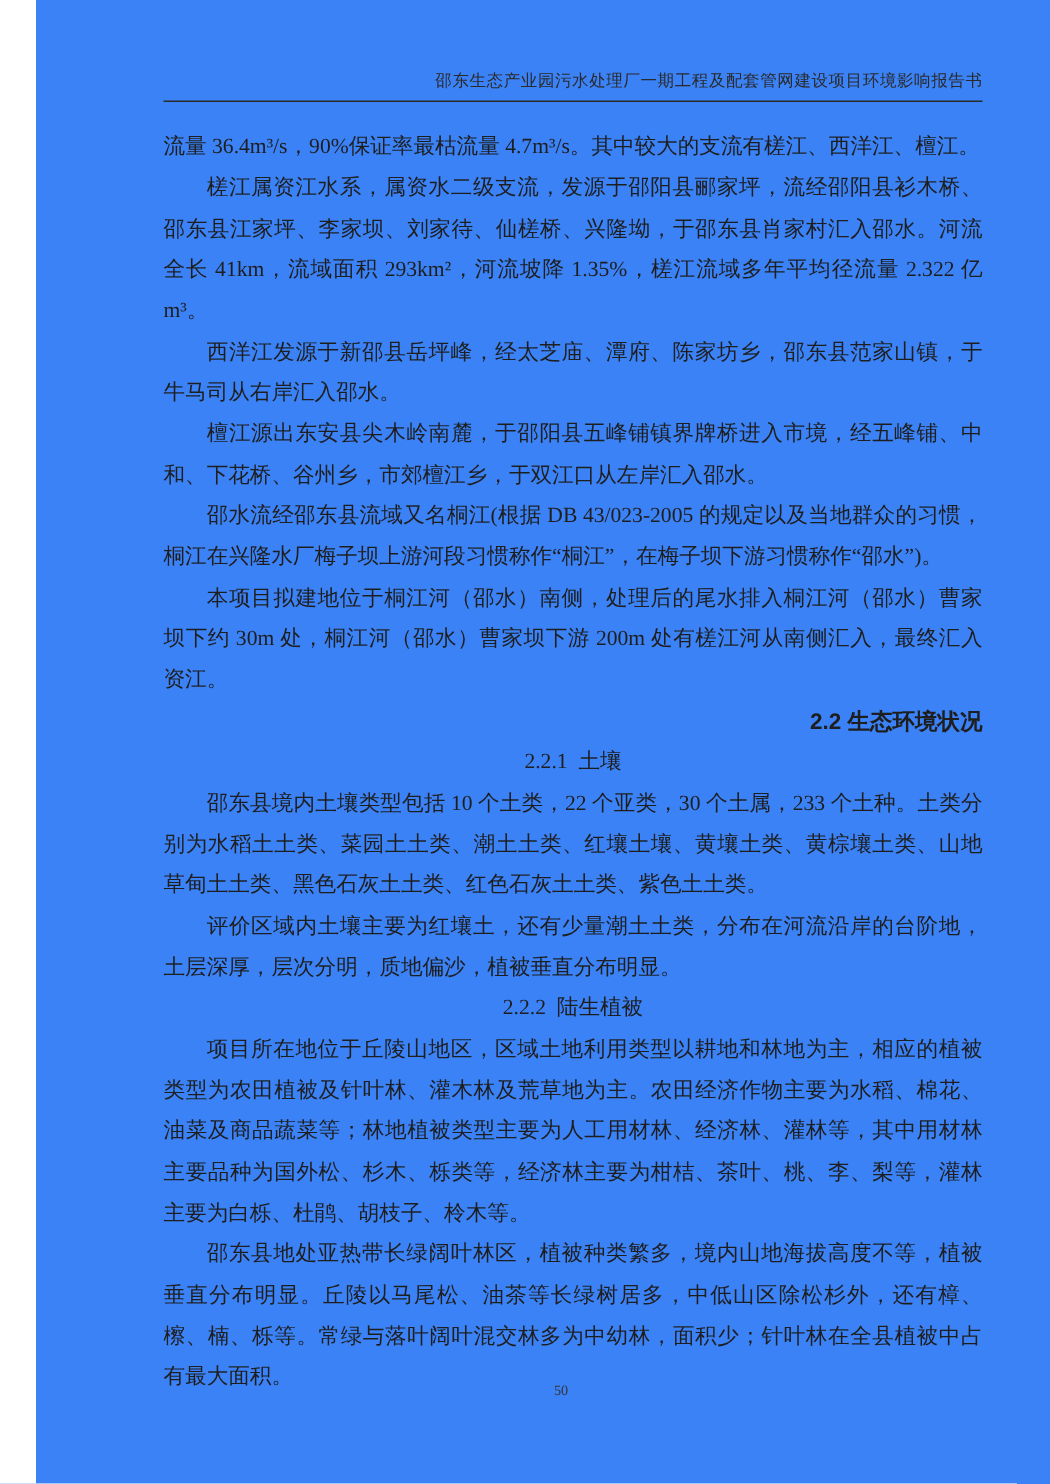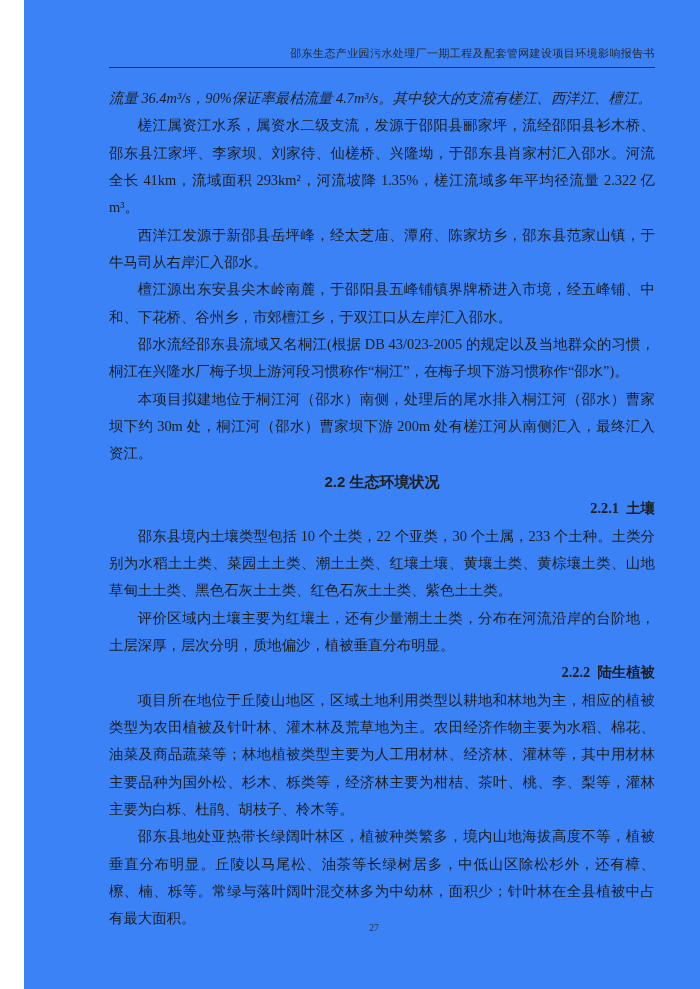--- a/index.html
+++ b/index.html
@@ -43,37 +43,36 @@
     line-height: 27.35px;
     text-align: justify;
     text-justify: inter-character;
   }
   .doc-body p {
     margin: 0;
     text-indent: 2em;
   }
   .doc-body p.no-indent {
     text-indent: 0;
-    font-style: italic;
   }
   .doc-body h2 {
     margin: 0;
     font-size: 15px;
     font-weight: bold;
     font-family: "Liberation Sans", "DejaVu Sans", sans-serif;
     line-height: 27.35px;
-    text-align: center;
+    text-align: right;
     white-space: pre-wrap;
   }
   .doc-body h3 {
     margin: 0;
     font-size: 14.4px;
-    font-weight: bold;
+    font-weight: normal;
     line-height: 27.35px;
-    text-align: right;
+    text-align: center;
     white-space: pre-wrap;
   }
   
   .page-footer {
     position: absolute;
     top: 917px;
     left: 0;
     right: 0;
     text-align: center;
   }
@@ -116,16 +115,16 @@
 
     <h3>2.2.2  陆生植被</h3>
 
     <p>项目所在地位于丘陵山地区，区域土地利用类型以耕地和林地为主，相应的植被类型为农田植被及针叶林、灌木林及荒草地为主。农田经济作物主要为水稻、棉花、油菜及商品蔬菜等；林地植被类型主要为人工用材林、经济林、灌林等，其中用材林主要品种为国外松、杉木、栎类等，经济林主要为柑桔、茶叶、桃、李、梨等，灌林主要为白栎、杜鹃、胡枝子、柃木等。</p>
 
     <p>邵东县地处亚热带长绿阔叶林区，植被种类繁多，境内山地海拔高度不等，植被垂直分布明显。丘陵以马尾松、油茶等长绿树居多，中低山区除松杉外，还有樟、檫、楠、栎等。常绿与落叶阔叶混交林多为中幼林，面积少；针叶林在全县植被中占有最大面积。</p>
 
   </div>
 
   <div class="page-footer">
-    <span class="page-number">27</span>
+    <span class="page-number">50</span>
   </div>
 
 </div>
 
 </body></html>

